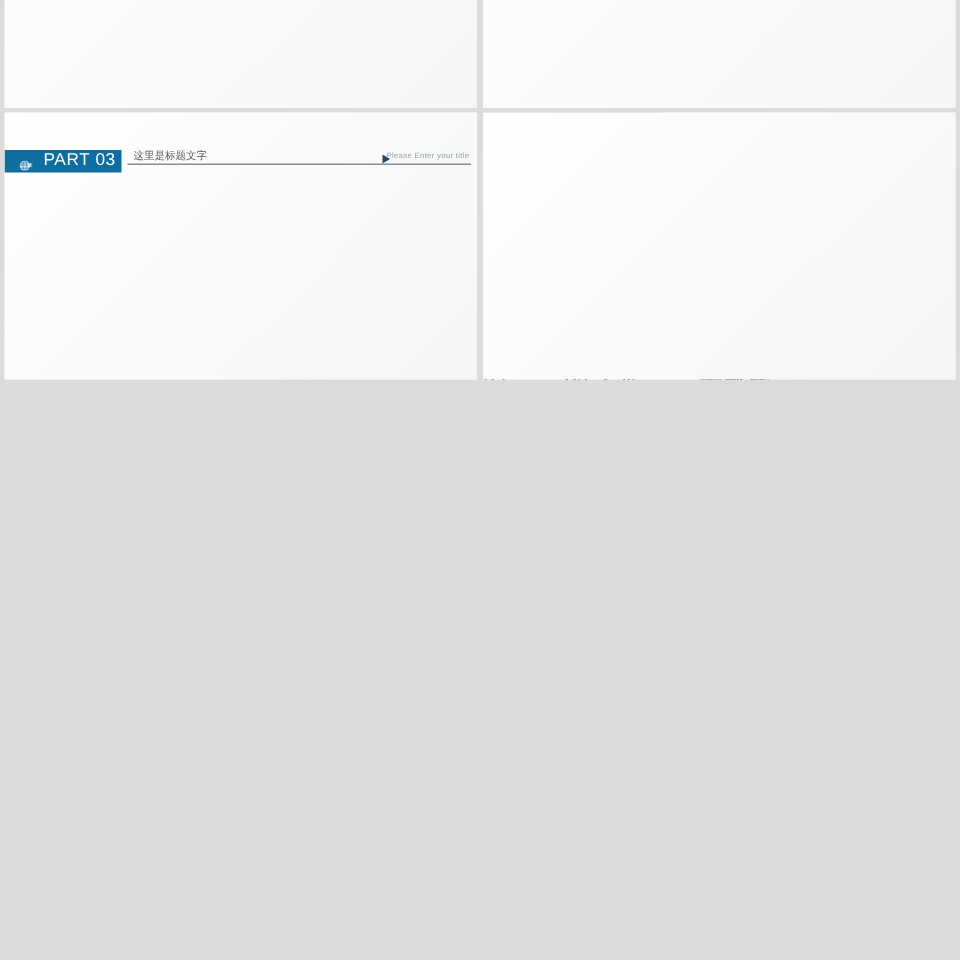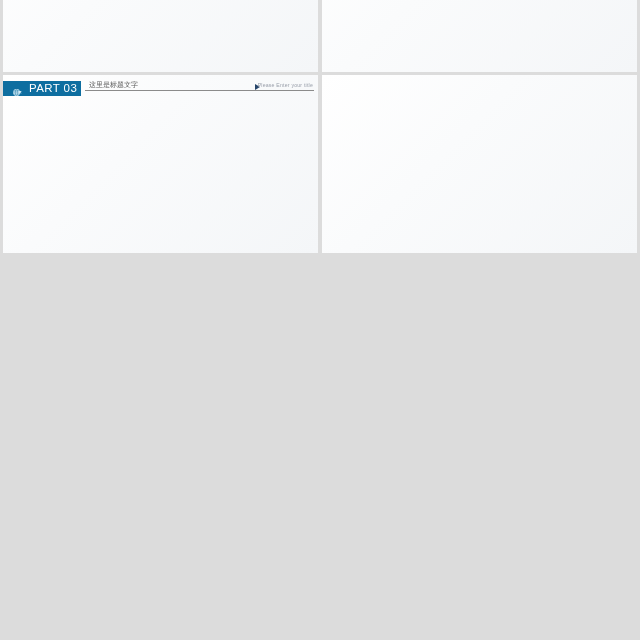--- a/index.html
+++ b/index.html
@@ -8,21 +8,21 @@
        font-family:"Liberation Sans",sans-serif;-webkit-font-smoothing:antialiased;}
   .page{position:absolute;left:0;top:0;width:640px;height:640px;}
   .slide{position:absolute;width:315px;height:178px;overflow:hidden;
          background:#fbfcfd;}
   .slide .bgfade{position:absolute;inset:0;
         background:linear-gradient(135deg,#ffffff 0%,#fafbfc 40%,#f4f6f8 100%);}
   .c1{left:3px;} .c2{left:322px;}
   .r1{top:-106px;} .r2{top:75px;}
 
   
-  .hdr{position:absolute;left:0;top:6px;width:100%;height:15px;}
+  .hdr{position:absolute;left:0;top:25px;width:100%;height:15px;}
   .hdr .bar{position:absolute;left:0;top:0;width:78px;height:15px;background:#0e6ea0;}
   .hdr .globe{position:absolute;left:9px;top:2.5px;width:11px;height:11px;}
   .hdr .part{position:absolute;left:26px;top:0px;height:15px;line-height:15px;
       color:#ffffff;font-size:11.5px;letter-spacing:.4px;font-family:"Liberation Sans",sans-serif;}
   .hdr .cn{position:absolute;left:86px;top:-1px;font-size:7px;color:#5a5a5a;
       font-family:"Liberation Sans",sans-serif;}
   .hdr .rule{position:absolute;left:82px;top:8.5px;right:4px;height:1.3px;background:#8b8b8b;}
   .hdr .tri{position:absolute;right:58px;top:2.5px;width:0;height:0;
       border-left:5px solid #27456a;border-top:3.2px solid transparent;border-bottom:3.2px solid transparent;}
   .hdr .en{position:absolute;right:5px;top:1px;font-size:5.2px;color:#9aa0ab;letter-spacing:.2px;}

